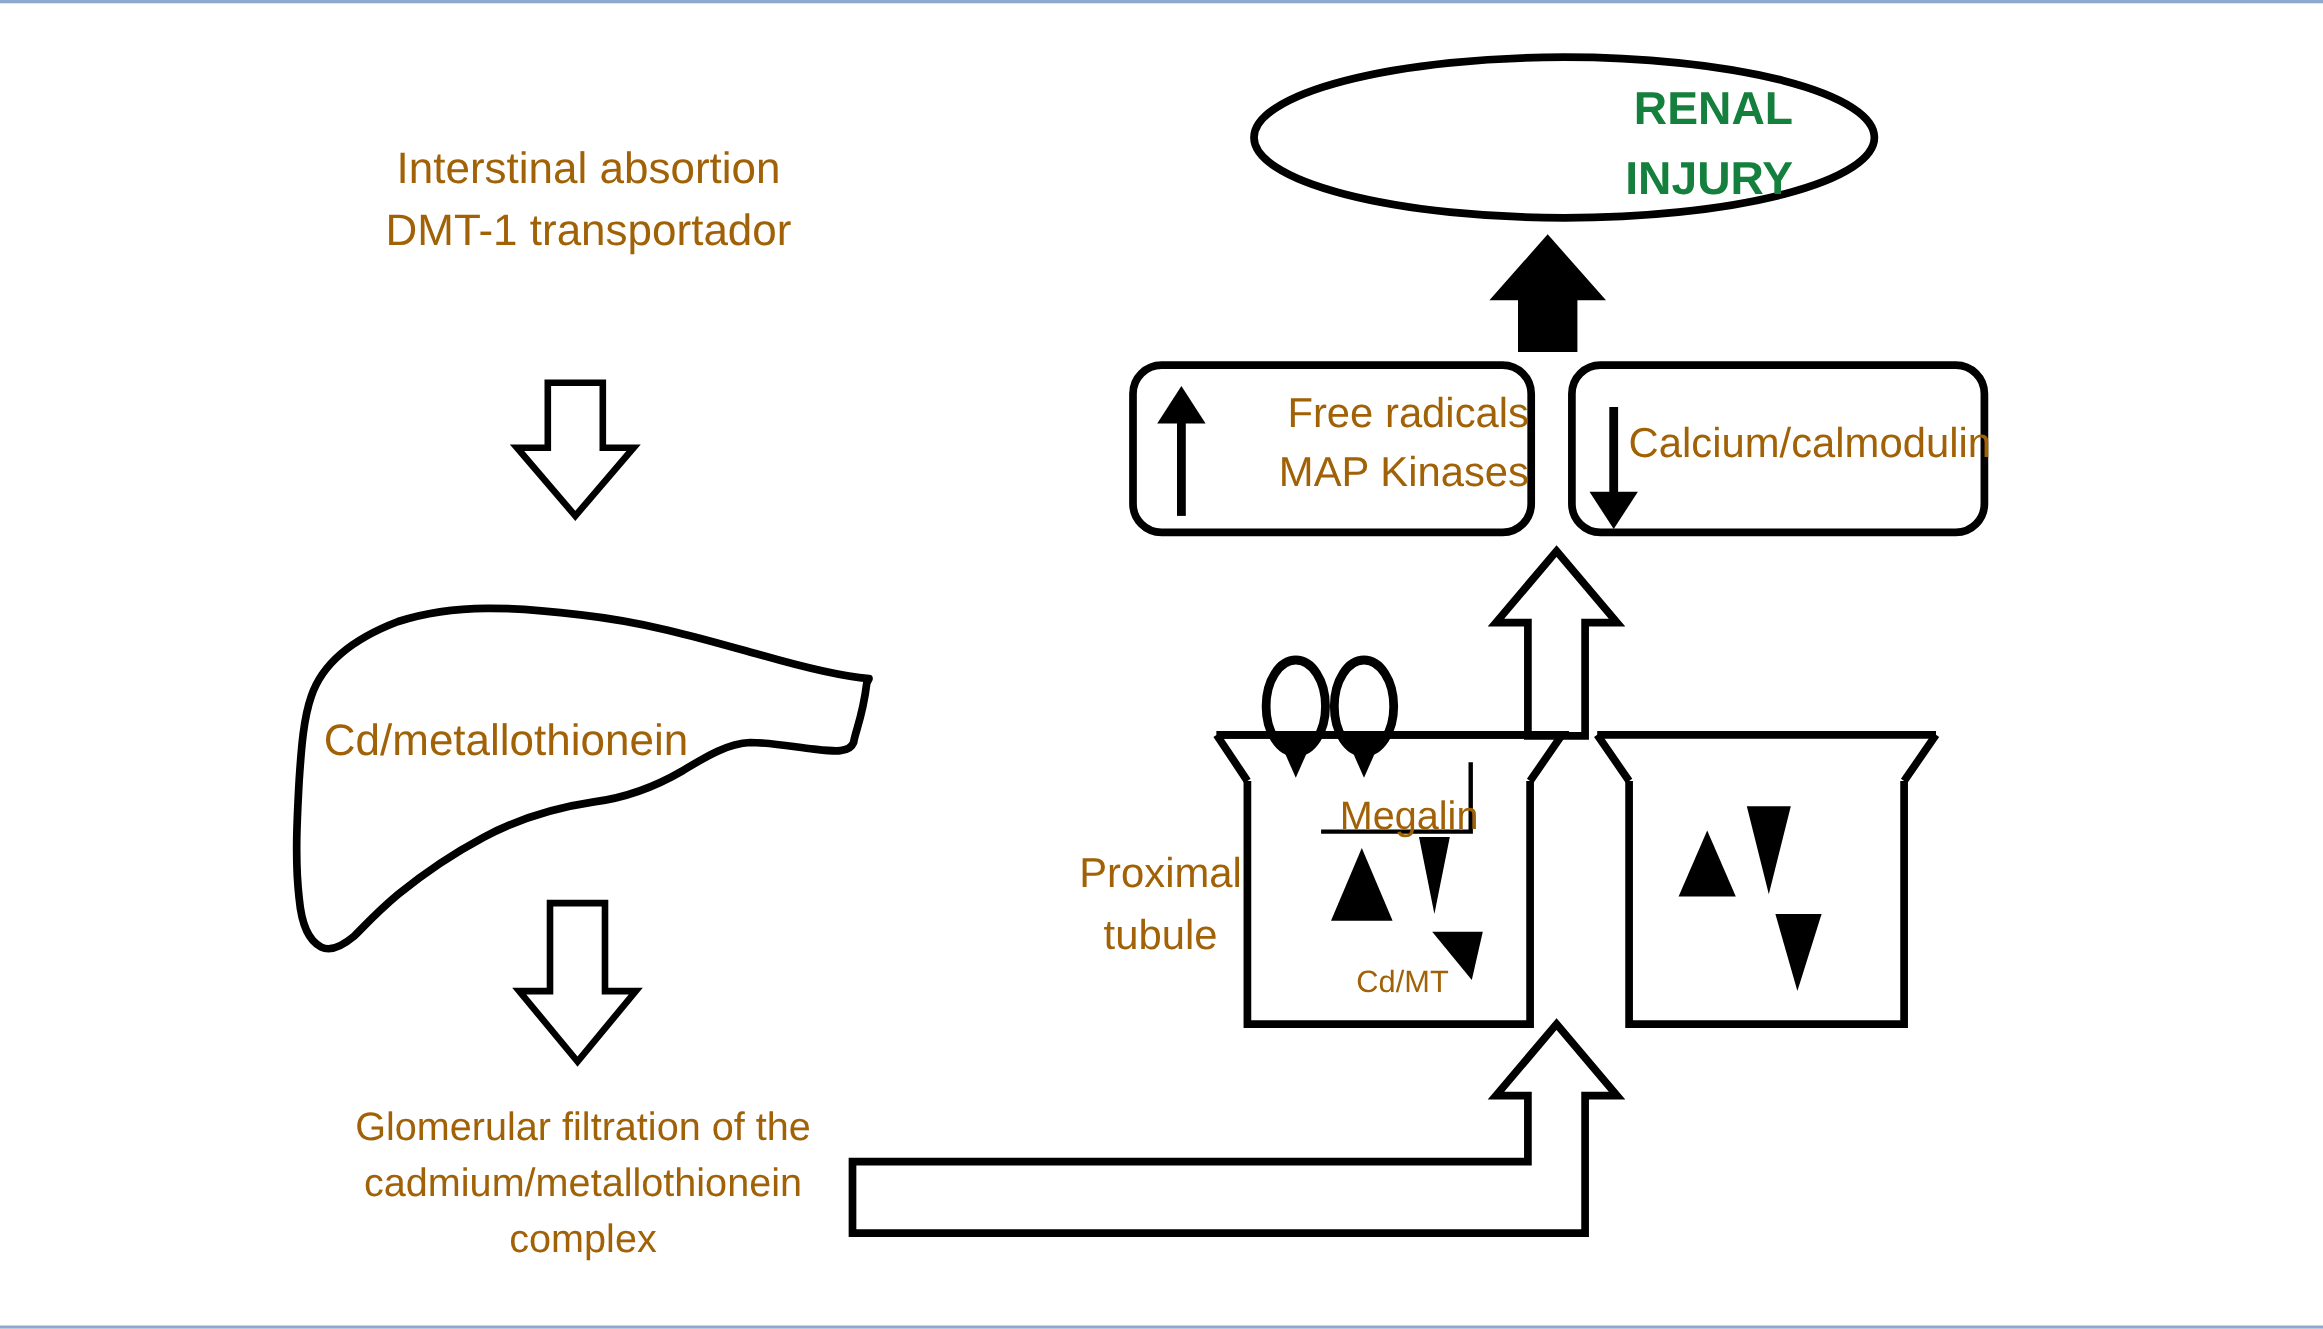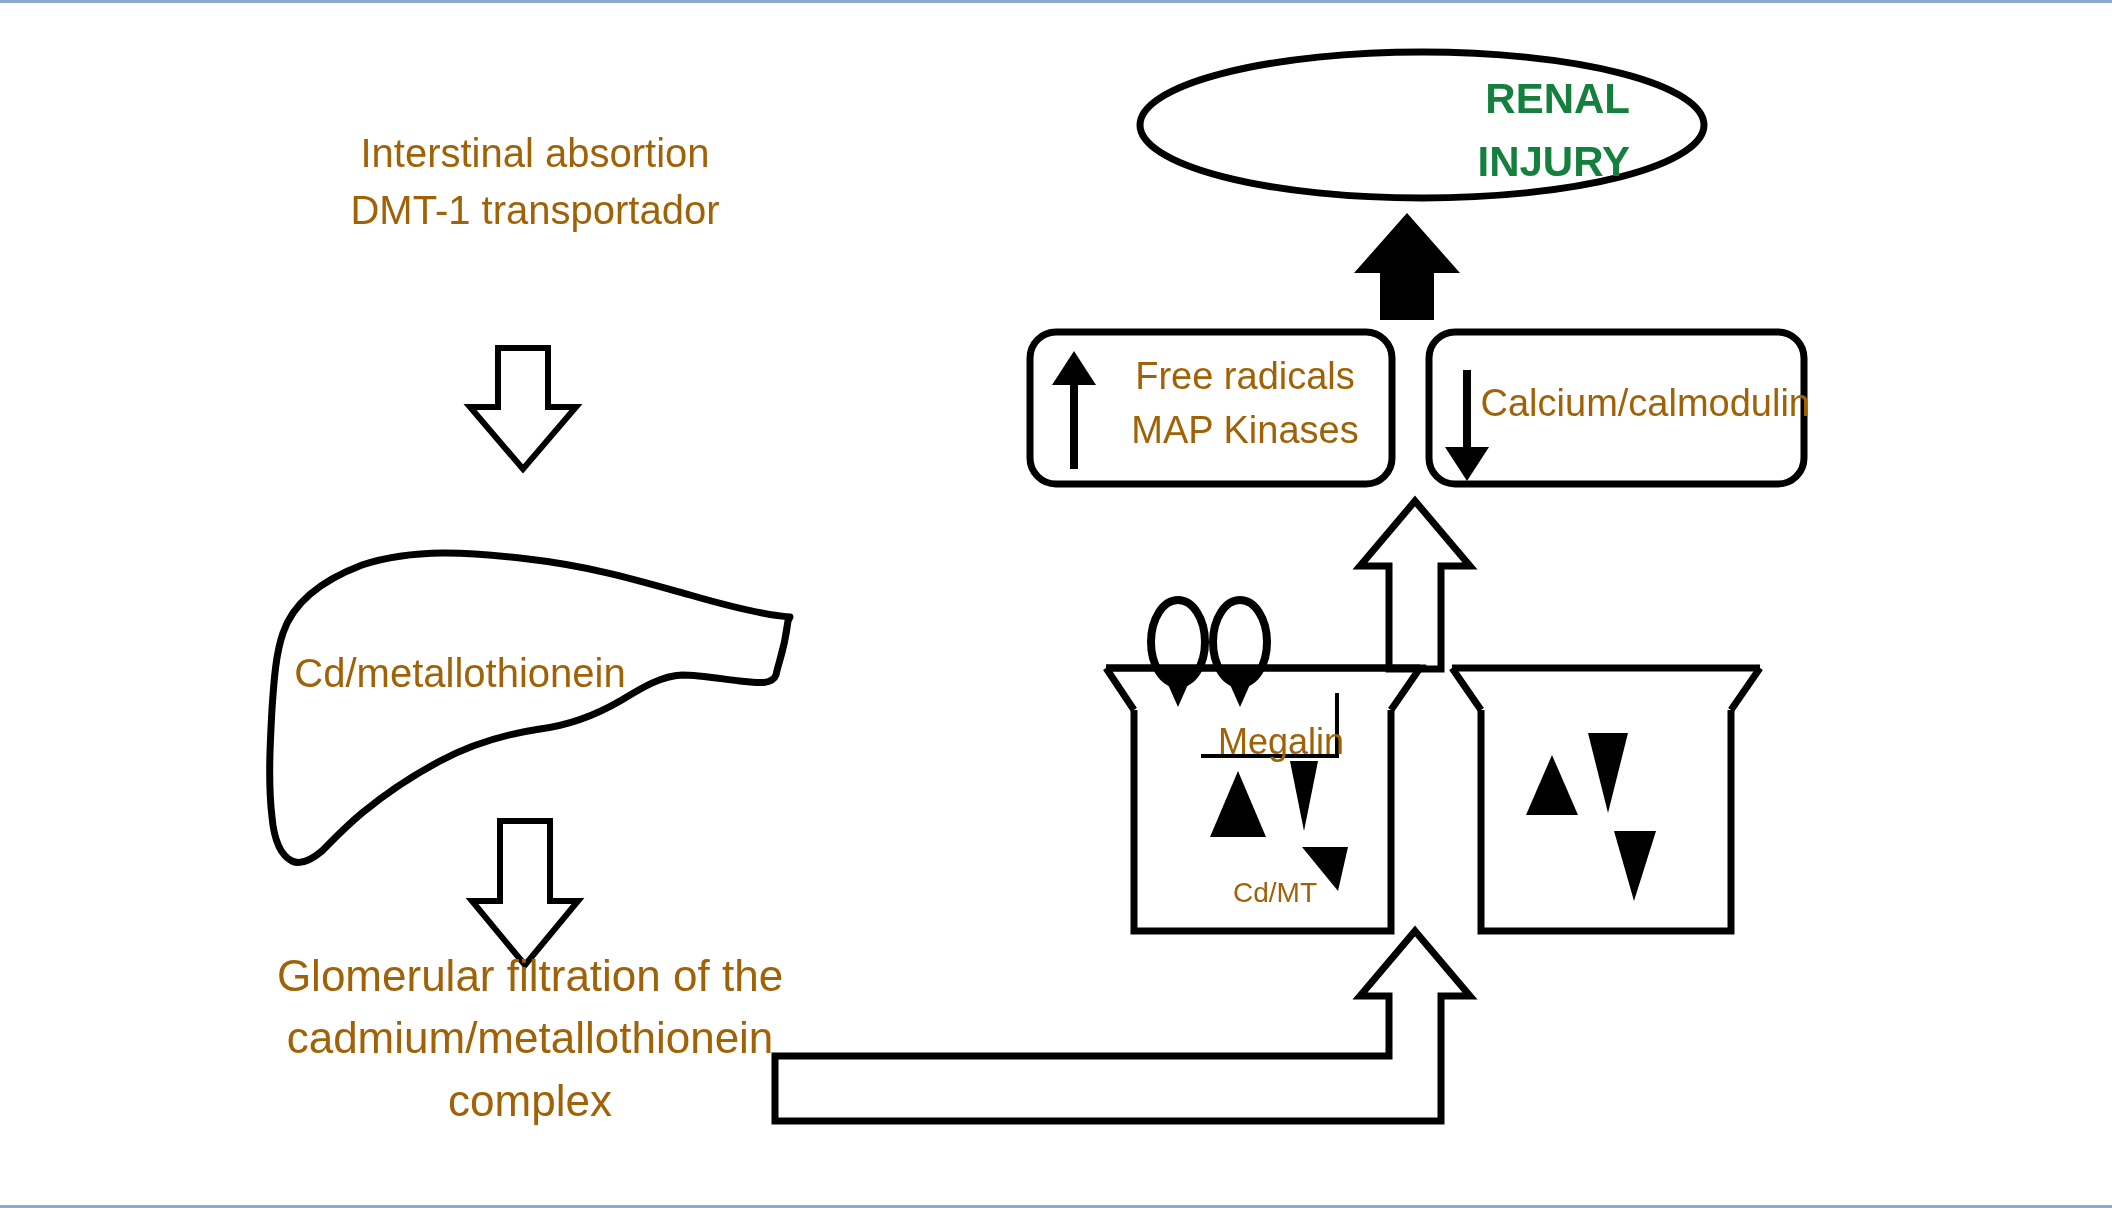--- a/index.html
+++ b/index.html
@@ -41,33 +41,33 @@
   }
   #metabolism-label{
     left:280px; top:472px; width:500px;
     font-size:40px;
   }
   #liver-label{
     left:250px; top:642px; width:420px;
     font-size:40px; text-align:center;
   }
   #glomerular-label{
-    left:275px; top:942px; width:510px;
-    font-size:44px;
+    left:275px; top:995px; width:510px;
+    font-size:36px;
   }
 
   
   #renal-injury-label{
     left:1230px; top:64px; width:400px;
     font-size:42px; font-weight:700; color:#15803d;
     line-height:1.5; text-align:right;
   }
   #free-radicals-label{
     left:1100px; top:347px; width:290px;
-    font-size:38px; text-align:center;
+    font-size:38px; text-align:right;
   }
   #calcium-label{
     left:1470px; top:374px; width:340px;
     font-size:38px; text-align:right;
   }
   #proximal-tubule-label{
     left:955px; top:763px; width:200px;
     font-size:38px; text-align:center; line-height:1.5;
   }
   #megalin-label{
@@ -180,20 +180,22 @@
 complex</div>
 
   <div class="lbl" id="renal-injury-label">RENAL
 INJURY</div>
 
   <div class="lbl" id="free-radicals-label">Free radicals
 MAP Kinases</div>
 
   <div class="lbl" id="calcium-label">Calcium/calmodulin</div>
 
+  <div class="lbl" id="proximal-tubule-label">Proximal
+tubule</div>
 
   <div class="lbl" id="megalin-label">Megalin</div>
 
   <div class="lbl" id="cdmt-label">Cd/MT</div>
 
   <div class="lbl" id="reabsortion-label"></div>
 
 </div>
 
 </body></html>

